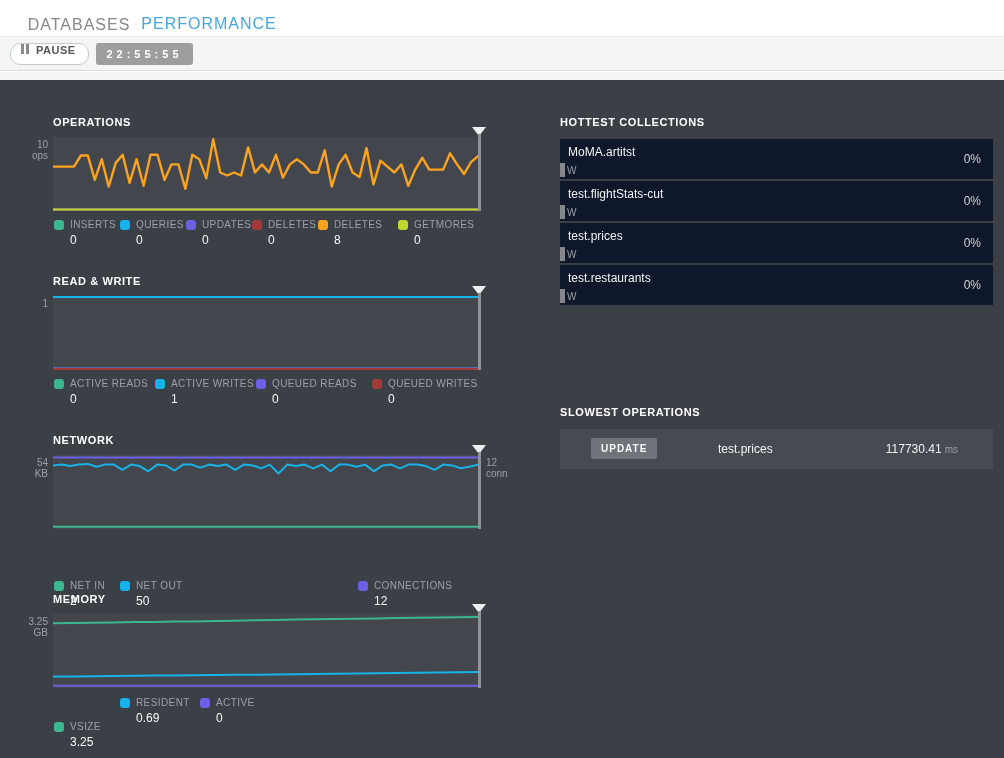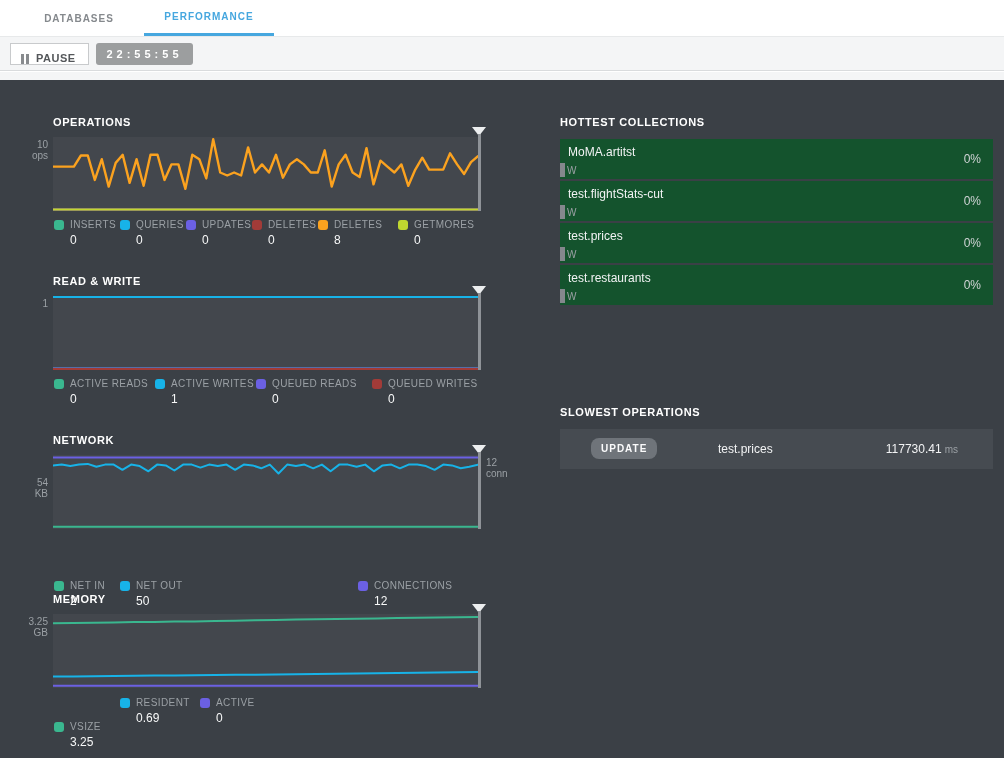--- a/index.html
+++ b/index.html
@@ -10,38 +10,38 @@
     background:#fff; overflow:hidden;
     -webkit-font-smoothing:antialiased;
   }
 
   
   .tabbar {
     position:absolute; left:0; top:0; width:1004px; height:37px;
     background:#fff; border-bottom:1px solid #e7e9ea;
   }
   .tab {
-    position:absolute; top:0; height:36px; width:130px;
+    position:absolute; top:7px; height:36px; width:130px;
     display:flex; align-items:center; justify-content:center;
-    font-size:10px; font-weight:bold; letter-spacing:1px;
+    font-size:16px; font-weight:normal; letter-spacing:1px;
     color:#85898d; cursor:pointer;
   }
   .tab.active { color:#46a7df; border-bottom:3px solid #46a7df; }
   .tab-databases { left:14px; }
   .tab-performance { left:144px; }
 
   
   .toolbar {
     position:absolute; left:0; top:37px; width:1004px; height:34px;
     background:#f4f5f6; border-bottom:1px solid #d9dbdd;
   }
   .pause-btn {
     position:absolute; left:10px; top:6px; height:22px; padding:0 12px 0 10px;
-    background:#fff; border:1px solid #c8cacc; border-radius:0;
-    display:flex; align-items:flex-end; gap:7px; cursor:pointer;
+    background:#fff; border:1px solid #c8cacc; border-radius:10px;
+    display:flex; align-items:flex-start; gap:7px; cursor:pointer;
     font-size:11px; font-weight:bold; color:#54575a; letter-spacing:0.5px;
   }
   .pause-icon { display:inline-flex; gap:2px; }
   .pause-icon i { display:block; width:3px; height:10px; background:#888b8e; }
   .timer-badge {
     position:absolute; left:96px; top:6px; width:97px; height:22px;
     background:#9c9e9f; border-radius:3px;
     display:flex; align-items:center; justify-content:center;
     font-size:11px; font-weight:bold; color:#fff; letter-spacing:4px;
   }
@@ -80,32 +80,32 @@
   .legend-item { position:absolute; top:0; white-space:nowrap; }
   .legend-top { display:flex; align-items:center; gap:6px; }
   .swatch { display:inline-block; width:10px; height:10px; border-radius:3px; flex:0 0 auto; }
   .legend-label { font-size:10px; color:#9ba0a5; letter-spacing:0.4px; }
   .legend-value { margin-left:16px; margin-top:3px; font-size:12px; color:#f7f8f8; }
 
   
   .hottest-rows { position:absolute; left:560px; top:139px; width:433px; }
   .hot-row {
     position:relative; width:433px; height:40px; margin-bottom:2px;
-    background:#14532d; overflow:hidden;
+    background:#0f172a; overflow:hidden;
   }
   .hot-row .ns { position:absolute; left:8px; top:6px; font-size:12px; color:#f2f3f4; }
   .hot-row .pct { position:absolute; right:12px; top:13px; font-size:12px; color:#d0d3d5; }
   .hot-row .io-bar { position:absolute; left:0; bottom:2px; width:5px; height:14px; background:#84888d; }
   .hot-row .io-label { position:absolute; left:7px; bottom:3px; font-size:10px; color:#9ba0a5; }
 
   .slowest-rows { position:absolute; left:560px; top:429px; width:433px; }
   .slow-row { position:relative; width:433px; height:40px; margin-bottom:2px; background:#464b51; }
   .slow-row .op-badge {
     position:absolute; left:31px; top:9px; height:21px; padding:0 10px;
-    background:#6f747a; border-radius:8px;
+    background:#6f747a; border-radius:2px;
     display:flex; align-items:center;
     font-size:10px; font-weight:bold; color:#fbfbfc; letter-spacing:1px;
   }
   .slow-row .ns { position:absolute; left:158px; top:13px; font-size:12px; color:#f2f3f4; }
   .slow-row .time { position:absolute; right:35px; top:13px; font-size:12px; color:#f2f3f4; }
   .slow-row .time .unit { font-size:10px; color:#9ba0a5; margin-left:3px; }
 </style>
 </head>
 <body>
 
@@ -236,21 +236,21 @@
         <div class="legend-item" style="left: 319px;">
           <div class="legend-top">
             <span class="swatch" style="background: rgb(162, 59, 56);"></span>
             <span class="legend-label">QUEUED WRITES</span>
           </div>
           <div class="legend-value">0</div>
         </div>
       </div>
 
     <div class="sec-title" style="left:53px; top:354px;">NETWORK</div>
-    <div class="y-label" style="left:6px; top:377px;margin-top:20px;">
+    <div class="y-label" style="left:6px; top:377px;">
       <div>54</div>
       <div>KB</div>
     </div>
     <div class="plot" style="left:53px; top:375px;">
       <svg width="425" height="74" viewBox="0 0 425 74" preserveAspectRatio="none">
           <polyline points="0.0,71.8 425.0,71.8" fill="none" stroke="#3ab78f" stroke-width="2" stroke-linejoin="round" stroke-linecap="round"></polyline>
           <polyline points="0.0,10.4 8.7,9.6 17.3,11.1 26.0,9.6 34.7,8.9 43.4,11.8 52.0,9.6 60.7,9.6 69.4,14.8 78.1,9.6 86.7,11.1 95.4,16.3 104.1,9.6 112.8,10.4 121.4,15.5 130.1,9.6 138.8,9.6 147.4,12.6 156.1,9.6 164.8,11.1 173.5,9.6 182.1,14.8 190.8,9.6 199.5,10.4 208.2,13.3 216.8,9.6 225.5,18.5 234.2,9.6 242.9,11.1 251.5,9.6 260.2,13.3 268.9,9.6 277.6,16.3 286.2,9.6 294.9,9.6 303.6,11.8 312.2,9.6 320.9,16.3 329.6,10.4 338.3,9.6 346.9,13.3 355.6,9.6 364.3,9.6 373.0,11.1 381.6,14.8 390.3,9.6 399.0,10.4 407.7,13.3 416.3,11.8 425.0,9.6" fill="none" stroke="#17b3e8" stroke-width="2" stroke-linejoin="round" stroke-linecap="round"></polyline>
           <polyline points="0.0,2.6 425.0,2.6" fill="none" stroke="#6b60e3" stroke-width="2" stroke-linejoin="round" stroke-linecap="round"></polyline>
         </svg>
     </div>

